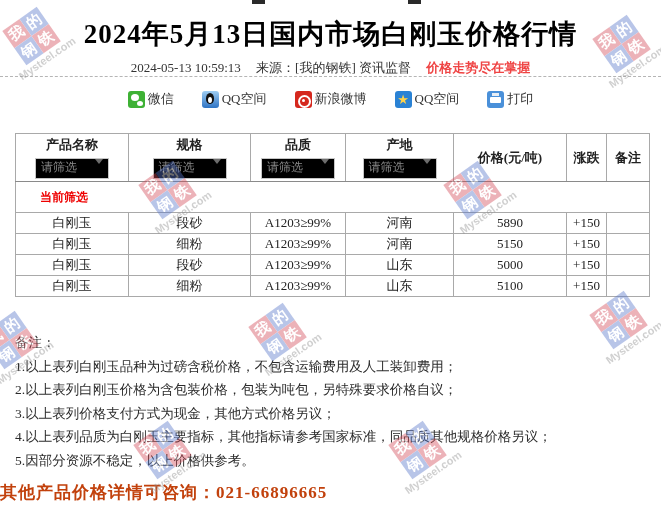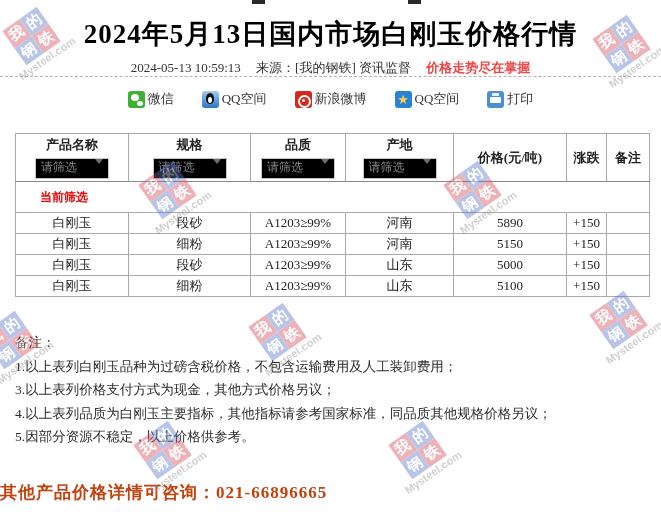--- a/index.html
+++ b/index.html
@@ -223,20 +223,21 @@
     <td>5100</td>
     <td>+150</td>
     <td></td>
   </tr>
 </tbody>
   </table>
 
 <div class="notes">
   <div>备注：</div>
   <div>1.以上表列白刚玉品种为过磅含税价格，不包含运输费用及人工装卸费用；</div>
+  <div>2.以上表列白刚玉价格为含包装价格，包装为吨包，另特殊要求价格自议；</div>
   <div>3.以上表列价格支付方式为现金，其他方式价格另议；</div>
   <div>4.以上表列品质为白刚玉主要指标，其他指标请参考国家标准，同品质其他规格价格另议；</div>
   <div>5.因部分资源不稳定，以上价格供参考。</div>
 </div>
 
 <div class="footer-contact">其他产品价格详情可咨询：021-66896665</div>
 
 <div class="wm wm1">
   <div class="wm-grid">
     <span class="wm-red">我</span>

